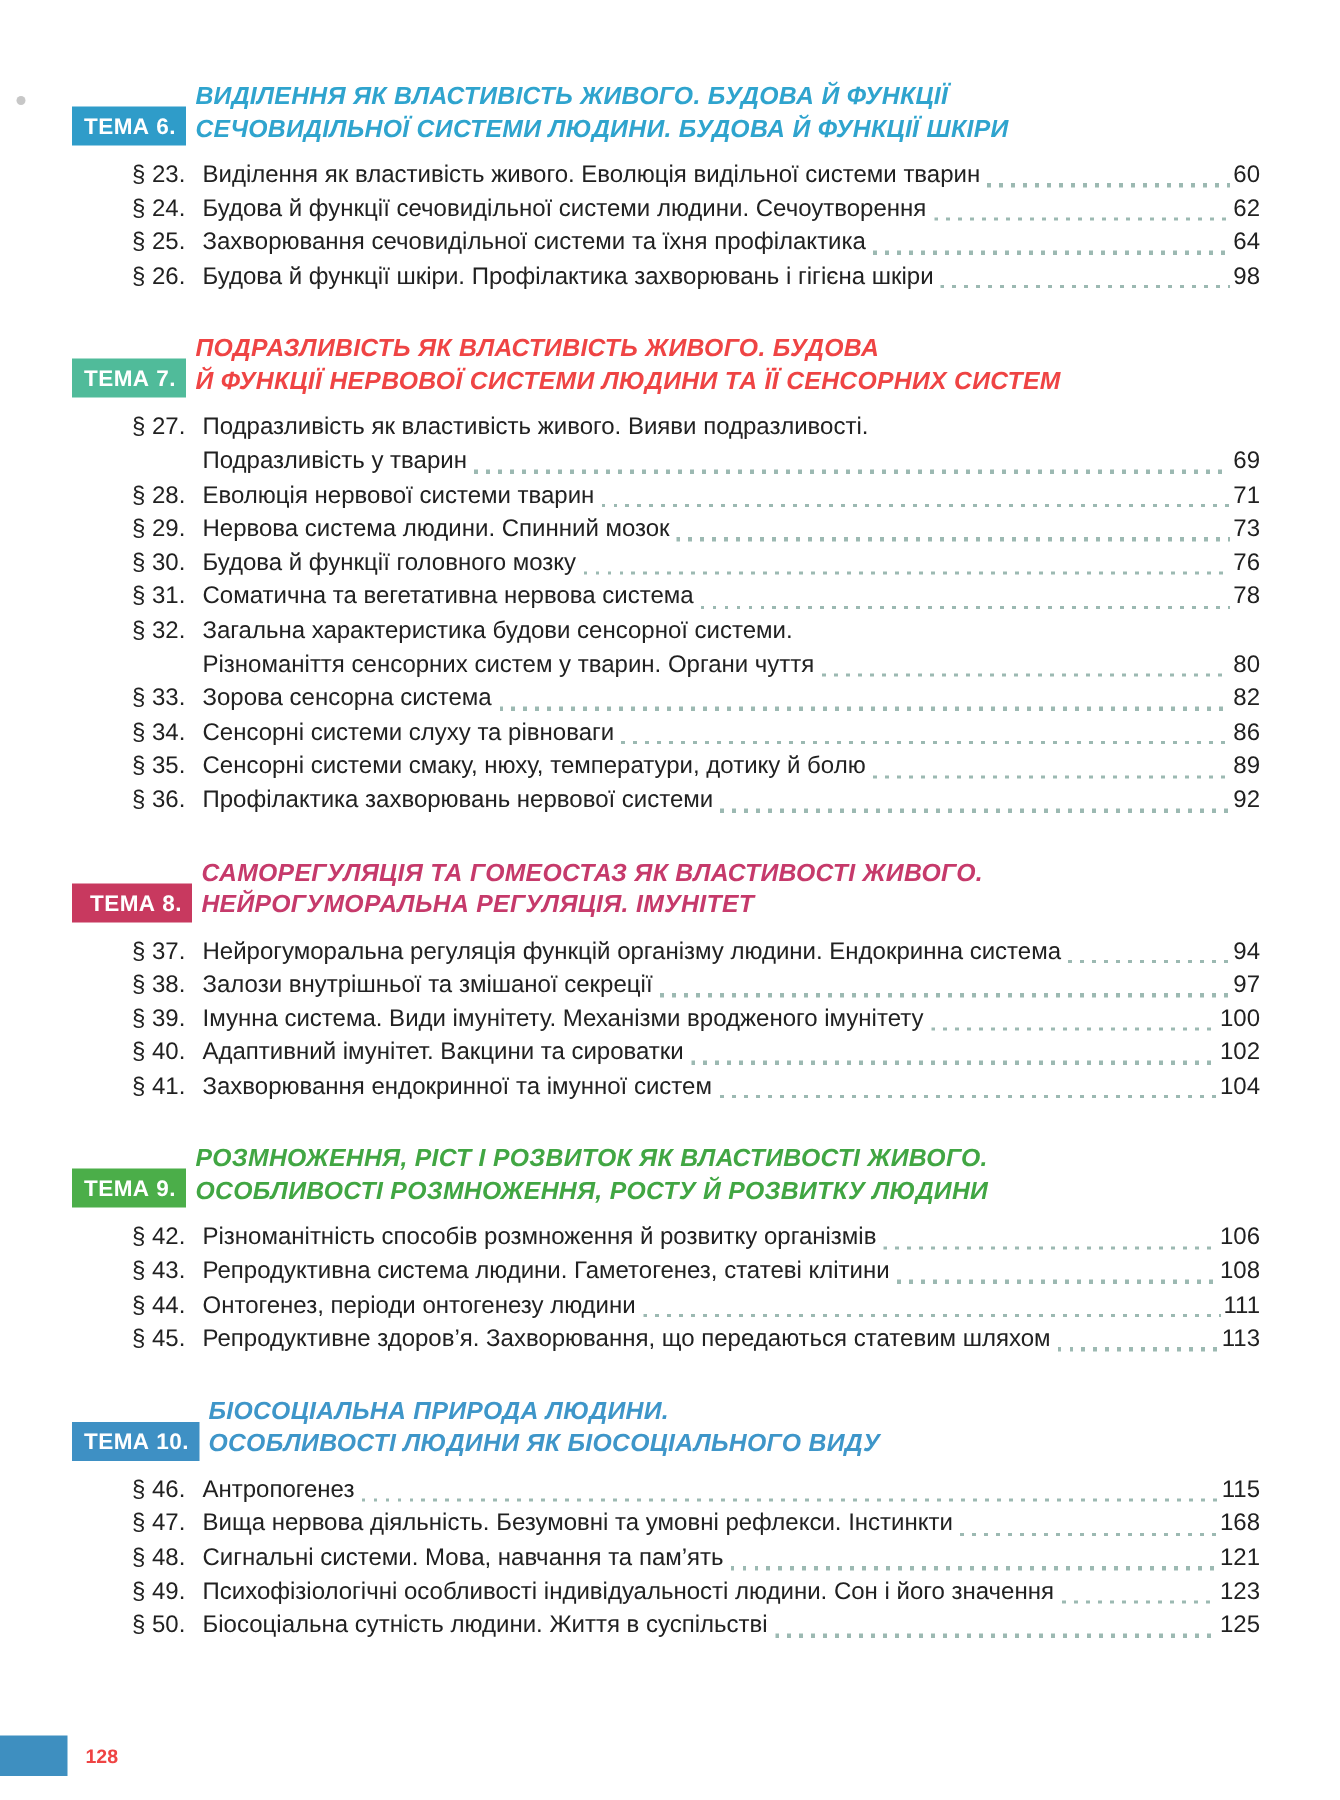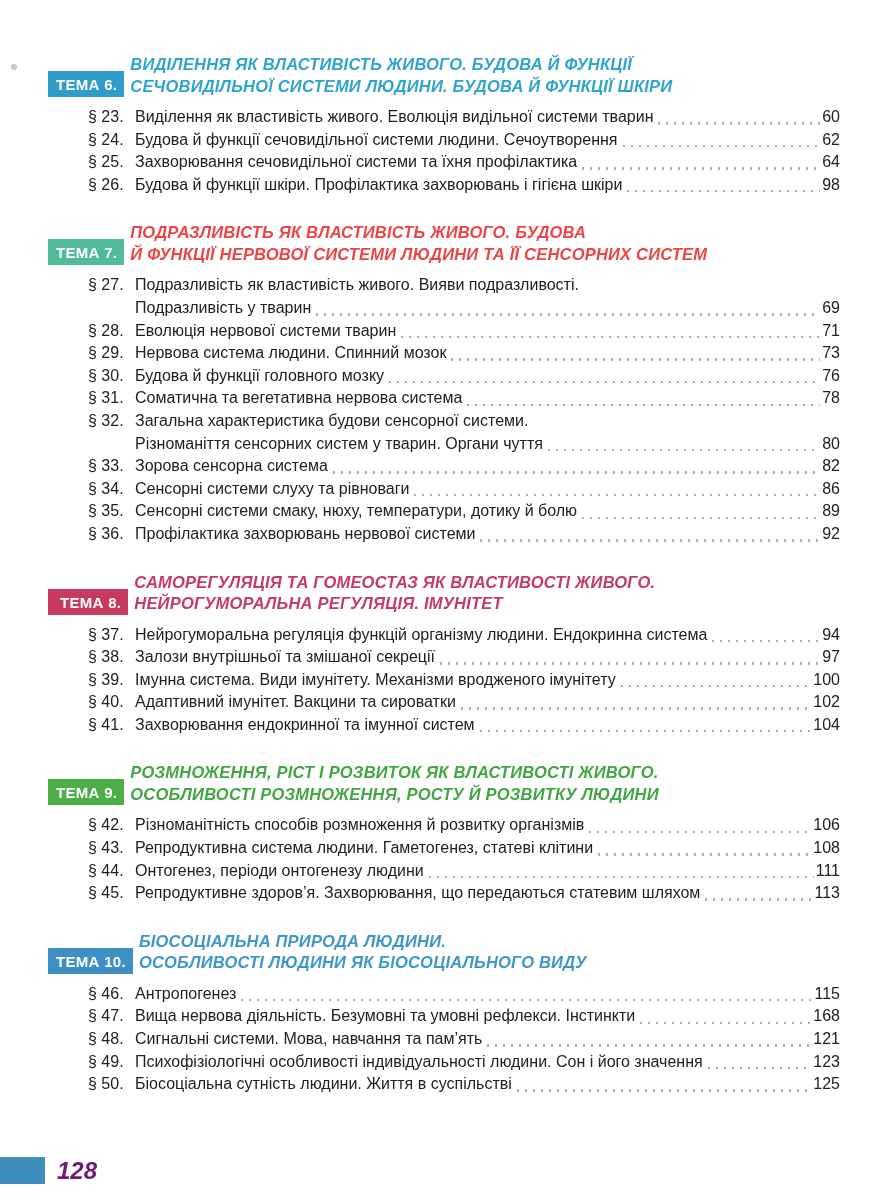--- a/index.html
+++ b/index.html
@@ -89,24 +89,23 @@
     bottom: 16px;
     width: 45px;
     height: 27px;
   }
   .footer-page {
     position: absolute;
     left: 57px;
     bottom: 16px;
     height: 27px;
     line-height: 27px;
-    font-size: 24px;
+    font-size: 13px;
     font-weight: bold;
-    color: #701a75;
-    font-style: italic;
+    color: #ef4444;
   }
 </style>
 </head>
 <body>
 
 <div class="page">
   <span class="scan-speck"></span>
   <div>
       <section class="toc-section">
         <div class="sec-header">

